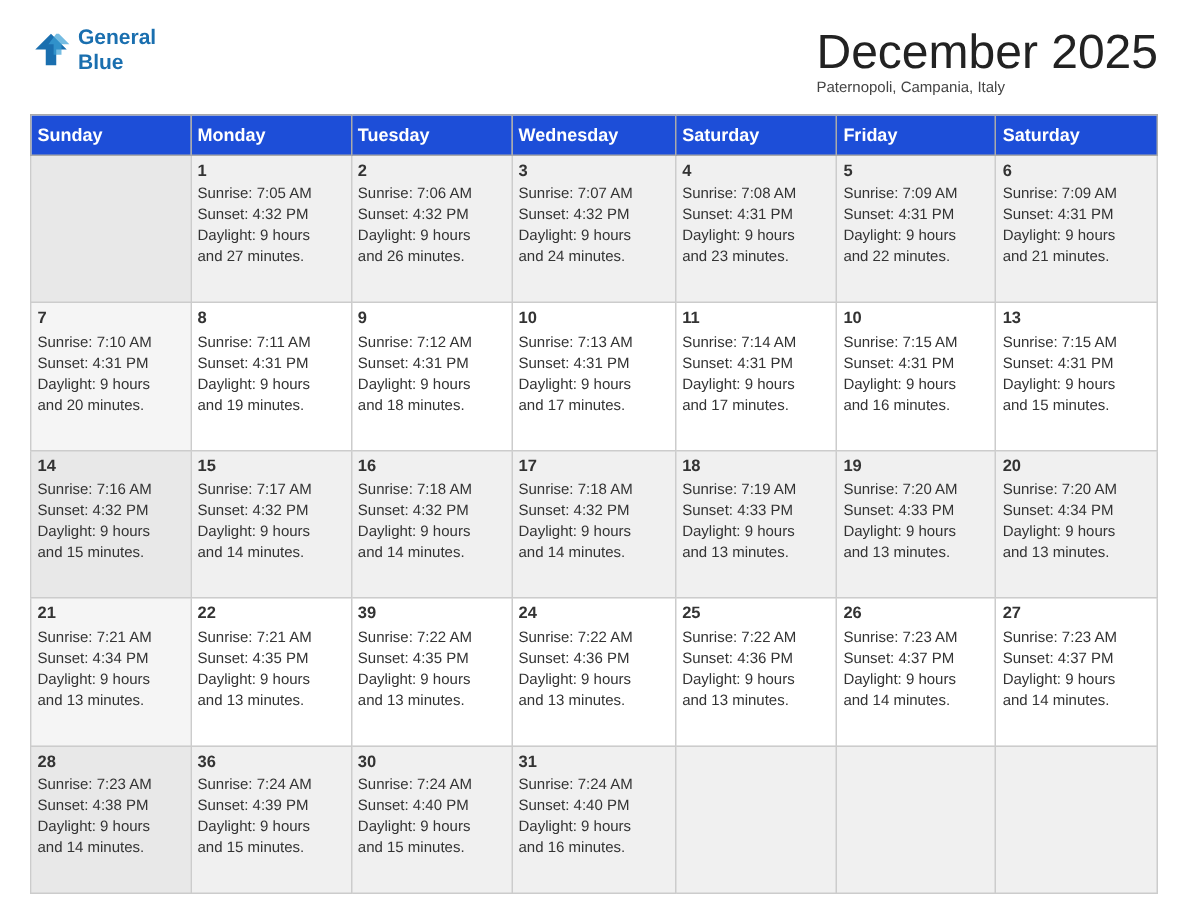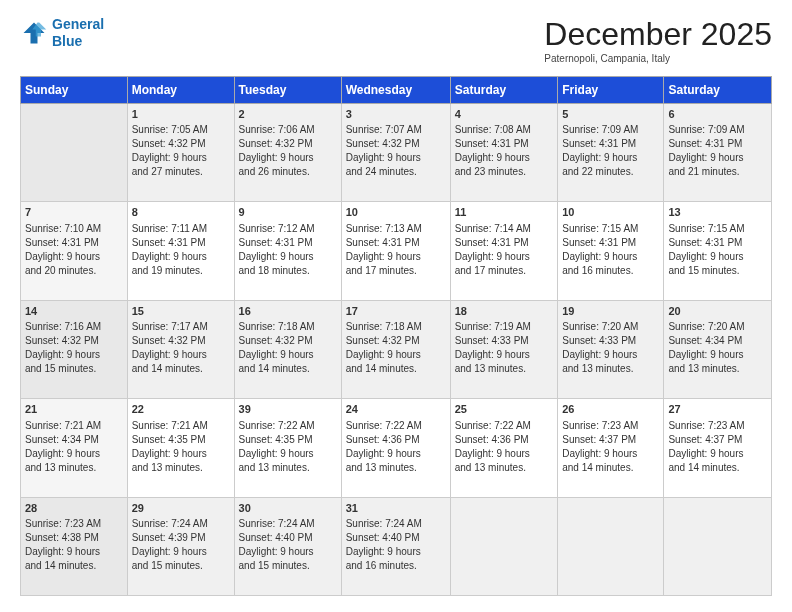--- a/index.html
+++ b/index.html
@@ -334,21 +334,21 @@
         </tr>
         <tr class="row-shaded">
           <td>
             <span class="day-num">28</span>
             <div>Sunrise: 7:23 AM</div>
             <div>Sunset: 4:38 PM</div>
             <div>Daylight: 9 hours</div>
             <div>and 14 minutes.</div>
           </td>
           <td>
-            <span class="day-num">29</span>
+            <span class="day-num">36</span>
             <div>Sunrise: 7:24 AM</div>
             <div>Sunset: 4:39 PM</div>
             <div>Daylight: 9 hours</div>
             <div>and 15 minutes.</div>
           </td>
           <td>
             <span class="day-num">30</span>
             <div>Sunrise: 7:24 AM</div>
             <div>Sunset: 4:40 PM</div>
             <div>Daylight: 9 hours</div>

